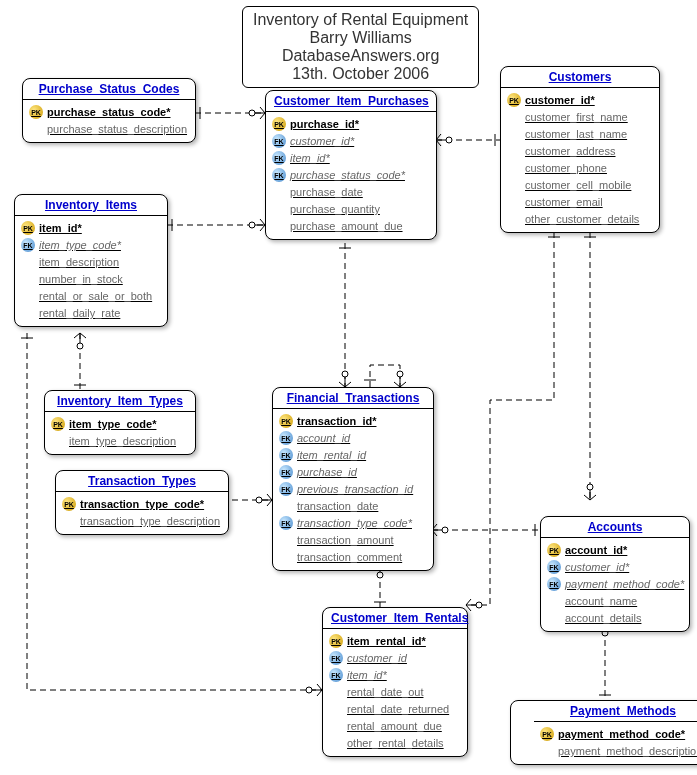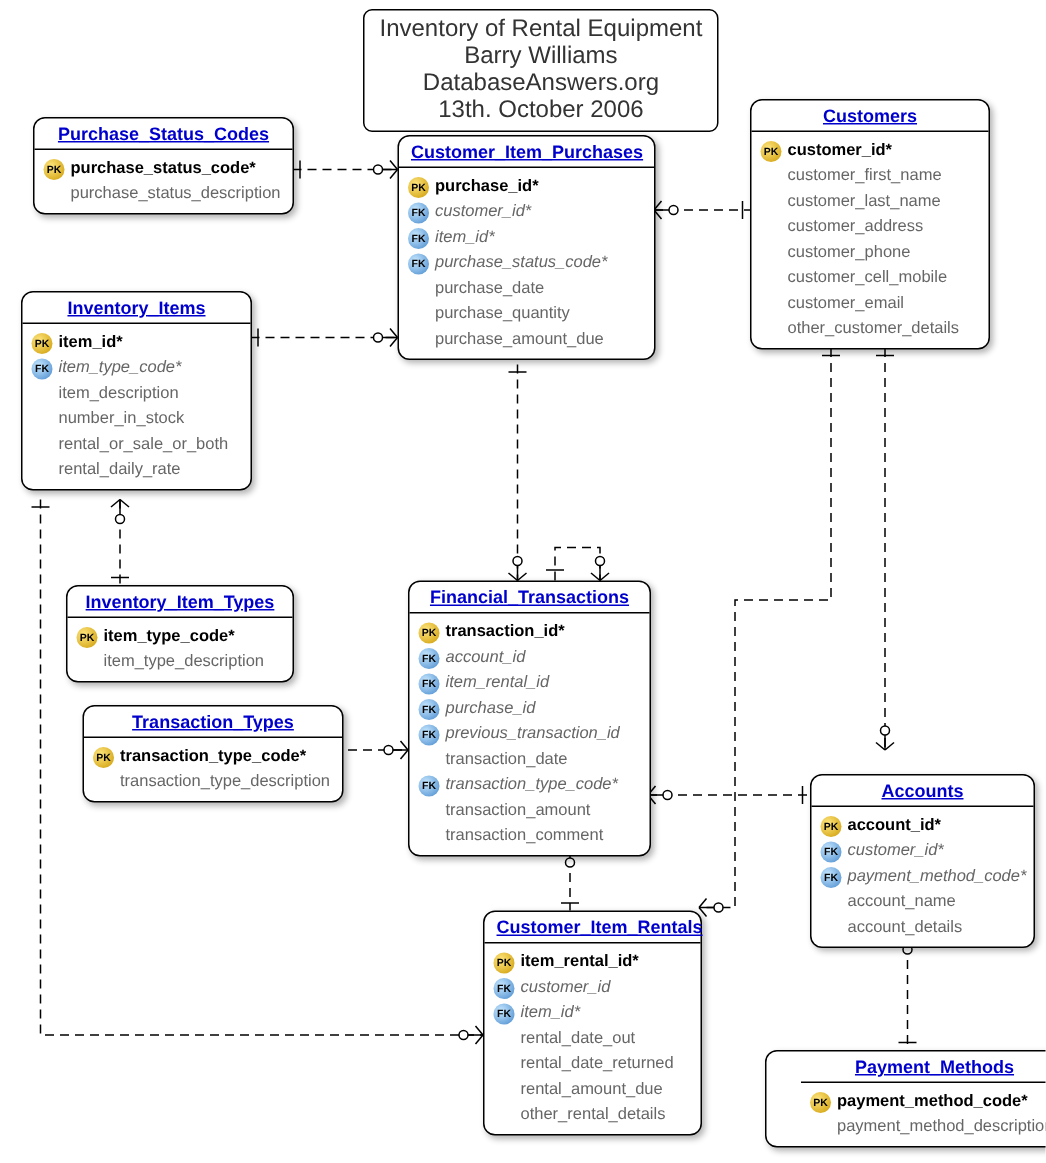--- a/index.html
+++ b/index.html
@@ -25,24 +25,25 @@
   text-decoration: underline;
   padding: 3px 8px;
   font-size: 12px;
   border-bottom: 1px solid #000;
 }
 .entity-body {
   padding: 4px 6px;
 }
 .attr-row {
   display: flex;
-  align-items: flex-end;
+  align-items: flex-start;
   gap: 4px;
   padding: 1px 0;
   line-height: 15px;
+  text-decoration: underline;
 }
 .key-icon {
   width: 14px;
   height: 14px;
   display: inline-flex;
   align-items: center;
   justify-content: center;
   flex-shrink: 0;
 }
 .pk-icon {

